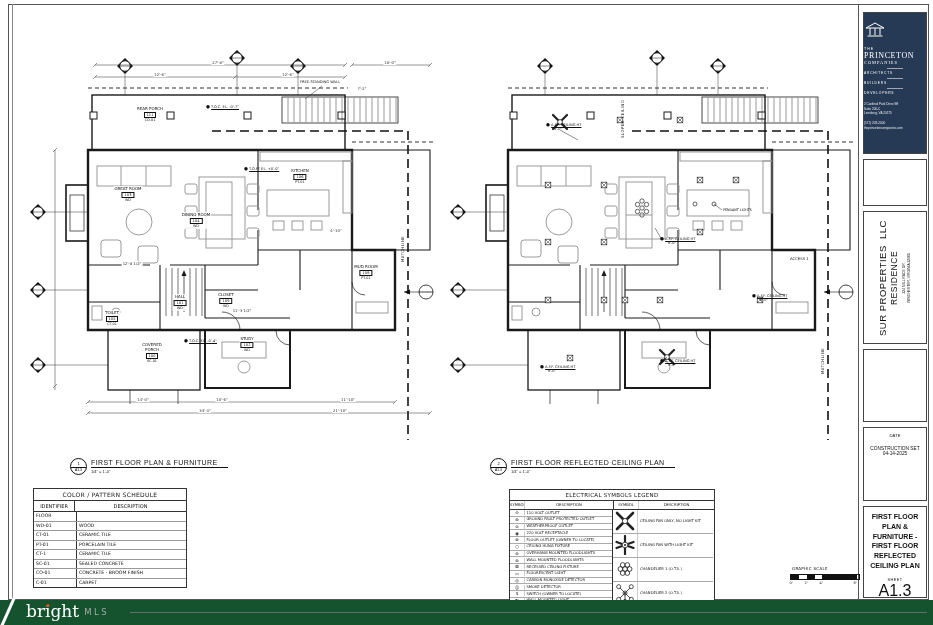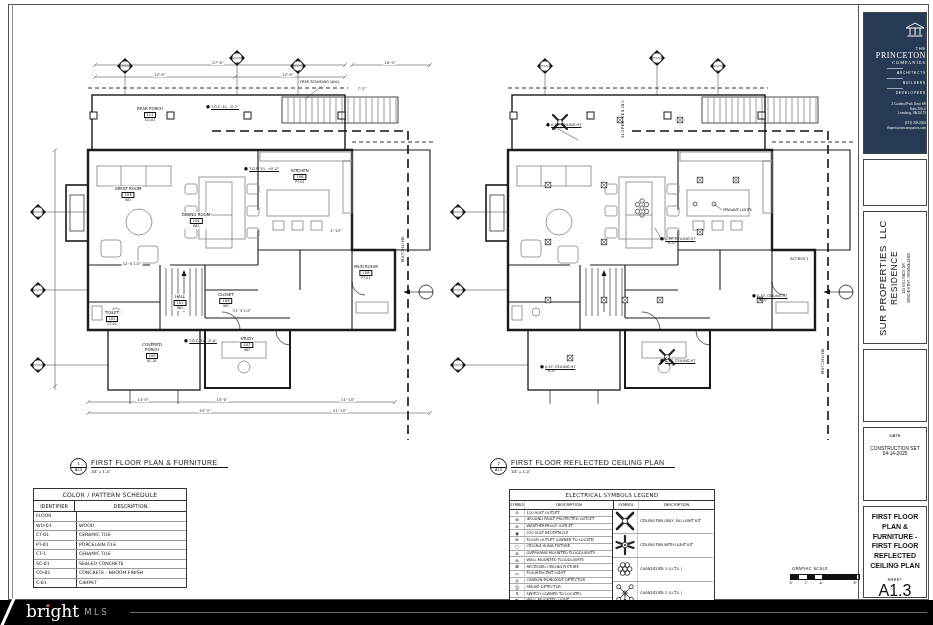--- a/index.html
+++ b/index.html
@@ -55,42 +55,42 @@
   .rdesc{flex:1;font-size:3.7px;line-height:4.6px;padding-left:2px;white-space:normal}
   
   .gscale{position:absolute;left:790px;top:566px;width:70px;font-family:"DejaVu Sans",sans-serif;color:#111}
   .gs-label{font-size:4px;text-align:left;letter-spacing:.3px;margin-left:2px}
   .gs-bar{position:relative;height:4px;margin-top:3px;border:0.5px solid #111}
   .gs-seg{position:absolute;top:0;height:100%}
   .gs-ticks{position:relative;height:5px;font-size:3.5px;margin-top:1px}
   .gs-ticks span{position:absolute;transform:translateX(-50%)}
   
   .tb-box{position:absolute;left:863px;width:64px;border:1px solid #444;background:#fff;box-sizing:border-box}
-  .logo-box{background:#263a55;color:#fff;text-align:right}
+  .logo-box{background:#263a55;color:#fff;text-align:left}
   .logo-the{font-size:3.6px;letter-spacing:1px;margin-top:4px}
   .logo-name{font-family:"Liberation Serif",serif;font-size:8px;letter-spacing:.6px}
   .logo-co{font-family:"Liberation Serif",serif;font-size:4.4px;letter-spacing:1px}
   .role{font-size:3.3px;letter-spacing:.8px;margin-top:2.5px}
   .rule{width:16px;height:1px;background:rgba(255,255,255,.55);margin:2.5px auto 0}
   .addr{font-size:3.1px;line-height:1.5;margin-top:7px;color:#e8ecf2}
   .contact{font-size:3.1px;line-height:1.5;margin-top:5px;color:#e8ecf2}
   .proj-rot{position:absolute;left:50%;top:50%;transform:translate(-50%,-50%) rotate(-90deg);width:128px;text-align:center;color:#111}
   .proj-owner{font-size:9.5px;letter-spacing:.5px;white-space:pre}
   .proj-type{font-size:8.5px;letter-spacing:.5px;margin-top:1px}
   .proj-addr{font-size:3.4px;line-height:1.5;margin-top:3px}
   .date-box{text-align:center;color:#111}
   .date-label{font-size:4.2px;margin-top:5px}
   .date-set{font-size:4.8px;margin-top:8px}
   .date-val{font-size:4.8px}
   .sheet-box{text-align:center;color:#111}
   .sheet-title{font-size:7px;line-height:1.4;padding:5px 3px 0;font-weight:bold}
   .sheet-label{font-size:3.8px;margin-top:7px;letter-spacing:.5px}
   .sheet-num{font-size:16px;margin-top:0px}
   
-  .mls-bar{position:absolute;left:0;top:600px;width:933px;height:25px;background:#000000}
+  .mls-bar{position:absolute;left:0;top:600px;width:933px;height:25px;background:#14532d}
   .mls-diag{position:absolute;left:6px;top:-5px;width:3px;height:36px;background:#fff;transform:rotate(24deg)}
   .mls-rule{position:absolute;left:130px;right:6px;top:12px;height:1px;background:#6a6b6d}
   .mls-logo{position:absolute;left:26px;top:1px;color:#fff;font-family:"DejaVu Serif",serif;font-size:17px}
   .mls-logo .iw{position:relative;display:inline-block}
   .idot{position:absolute;left:50%;top:2.5px;width:3.2px;height:3.2px;border-radius:50%;background:#f04e23;transform:translateX(-50%)}
   .mls-suffix{font-family:"DejaVu Sans",sans-serif;font-size:8.5px;color:#a7a9ac;letter-spacing:2.5px;margin-left:5px;vertical-align:2.5px}
 </style>
 </head>
 <body>
 

